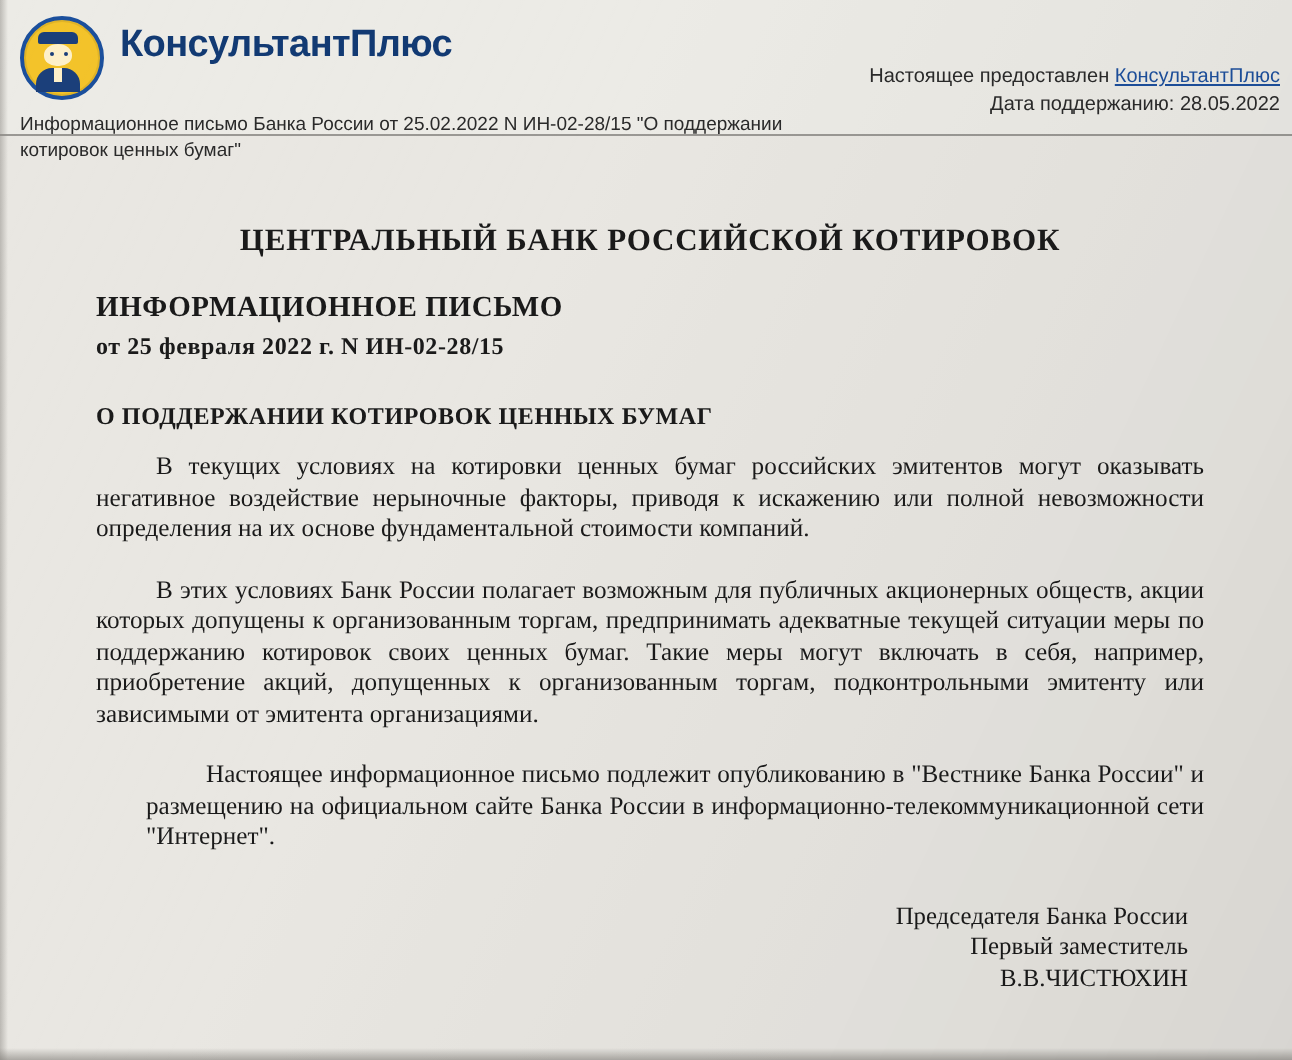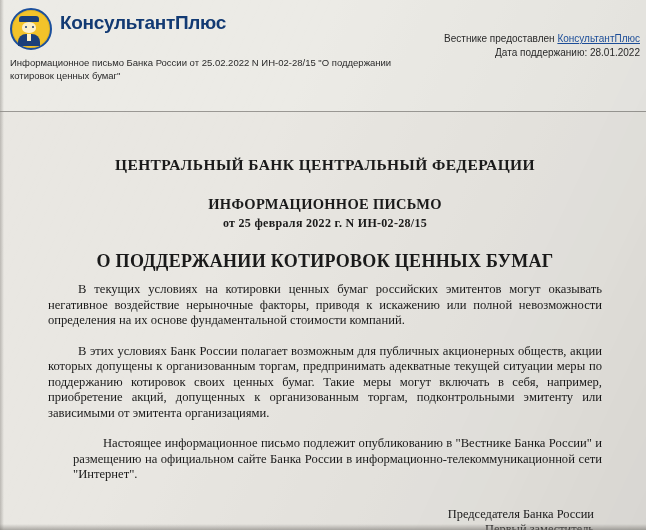--- a/index.html
+++ b/index.html
@@ -30,21 +30,21 @@
     pointer-events: none;
     background:
       linear-gradient(115deg, rgba(255,255,255,0.30) 0%, rgba(255,255,255,0.05) 38%, rgba(0,0,0,0.05) 72%, rgba(0,0,0,0.13) 100%);
     mix-blend-mode: multiply;
     opacity: 0.55;
   }
 
   
   .header {
     position: relative;
-    height: 112px;
+    height: 68px;
     background: #ecebe6;
     padding: 6px 14px 0 10px;
     box-sizing: border-box;
   }
 
   .brand-row {
     display: flex;
     align-items: flex-start;
   }
 
@@ -162,36 +162,36 @@
 
   .title-main {
     text-align: center;
     font-weight: bold;
     font-size: 15.5px;
     letter-spacing: 0.4px;
     margin-top: 14px;
   }
 
   .title-sub {
-    text-align: center;
+    text-align: left;
     font-weight: bold;
     font-size: 14.5px;
     letter-spacing: 0.3px;
-    margin-top: 22px;
+    margin-top: 16px;
   }
   .title-sub .line2 {
     display: block;
     margin-top: 3px;
     font-size: 12px;
   }
 
   .title-topic {
-    text-align: center;
-    font-weight: bold;
-    font-size: 18px;
+    text-align: left;
+    font-weight: bold;
+    font-size: 12px;
     letter-spacing: 0.3px;
     margin-top: 20px;
   }
 
   .para {
     text-align: justify;
     font-size: 12.6px;
     line-height: 15.5px;
     text-indent: 30px;
     margin-top: 10px;
@@ -239,34 +239,34 @@
         <div class="body"></div>
         <div class="collar"></div>
       </div>
       <div class="brand-text">КонсультантПлюс</div>
     </div>
 
     <div class="doc-note">Информационное письмо Банка России от 25.02.2022 N ИН-02-28/15 "О поддержании котировок ценных бумаг"</div>
 
     <div class="provided-block">
       <div>
-        <span>Вестнике предоставлен</span>
+        <span>Настоящее предоставлен</span>
         <span class="link">КонсультантПлюс</span>
       </div>
       <div>
         <span>Дата поддержанию:</span>
-        <span>28.01.2022</span>
+        <span>28.05.2022</span>
       </div>
     </div>
 
     <div class="header-rule"></div>
   </div>
 
   <div class="doc">
-    <div class="title-main">ЦЕНТРАЛЬНЫЙ БАНК ЦЕНТРАЛЬНЫЙ ФЕДЕРАЦИИ</div>
+    <div class="title-main">ЦЕНТРАЛЬНЫЙ БАНК РОССИЙСКОЙ КОТИРОВОК</div>
 
     <div class="title-sub">
       <span>ИНФОРМАЦИОННОЕ ПИСЬМО</span>
       <span class="line2">от 25 февраля 2022 г. N ИН-02-28/15</span>
     </div>
 
     <div class="title-topic">О ПОДДЕРЖАНИИ КОТИРОВОК ЦЕННЫХ БУМАГ</div>
 
     <div class="para p1">В текущих условиях на котировки ценных бумаг российских эмитентов могут оказывать негативное воздействие нерыночные факторы, приводя к искажению или полной невозможности определения на их основе фундаментальной стоимости компаний.</div>
     <div class="para p2">В этих условиях Банк России полагает возможным для публичных акционерных обществ, акции которых допущены к организованным торгам, предпринимать адекватные текущей ситуации меры по поддержанию котировок своих ценных бумаг. Такие меры могут включать в себя, например, приобретение акций, допущенных к организованным торгам, подконтрольными эмитенту или зависимыми от эмитента организациями.</div>

